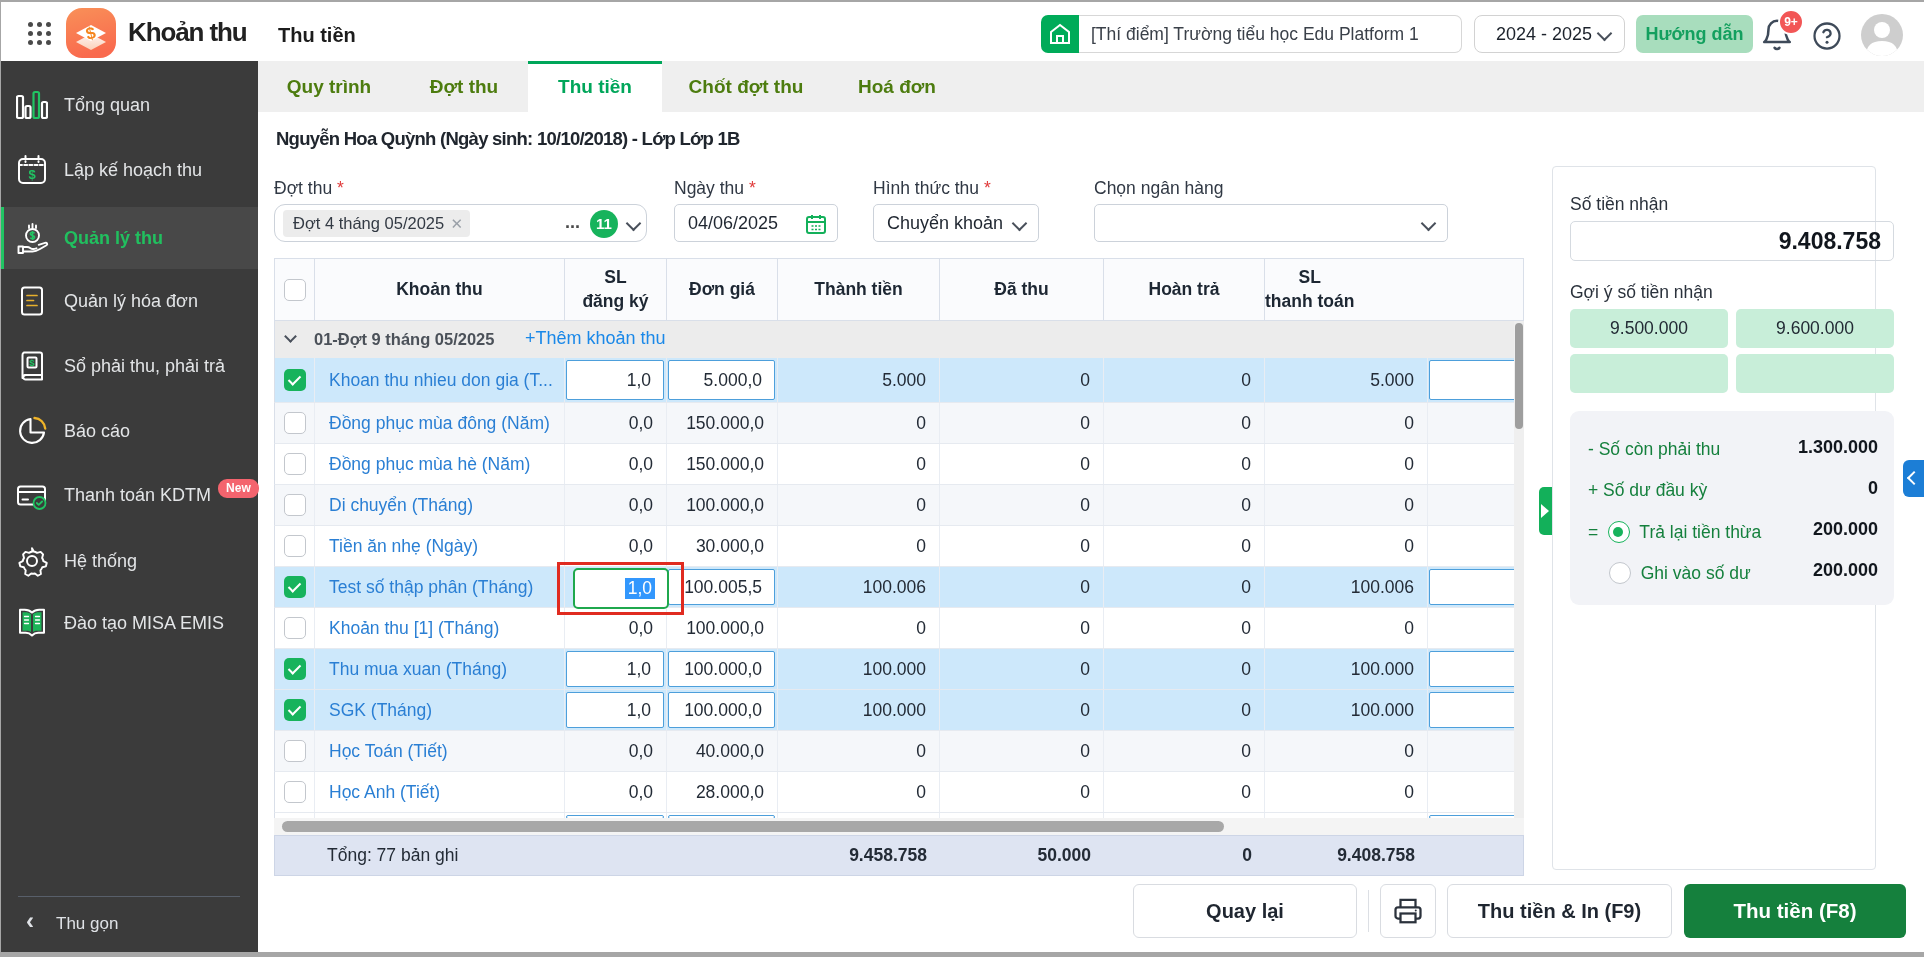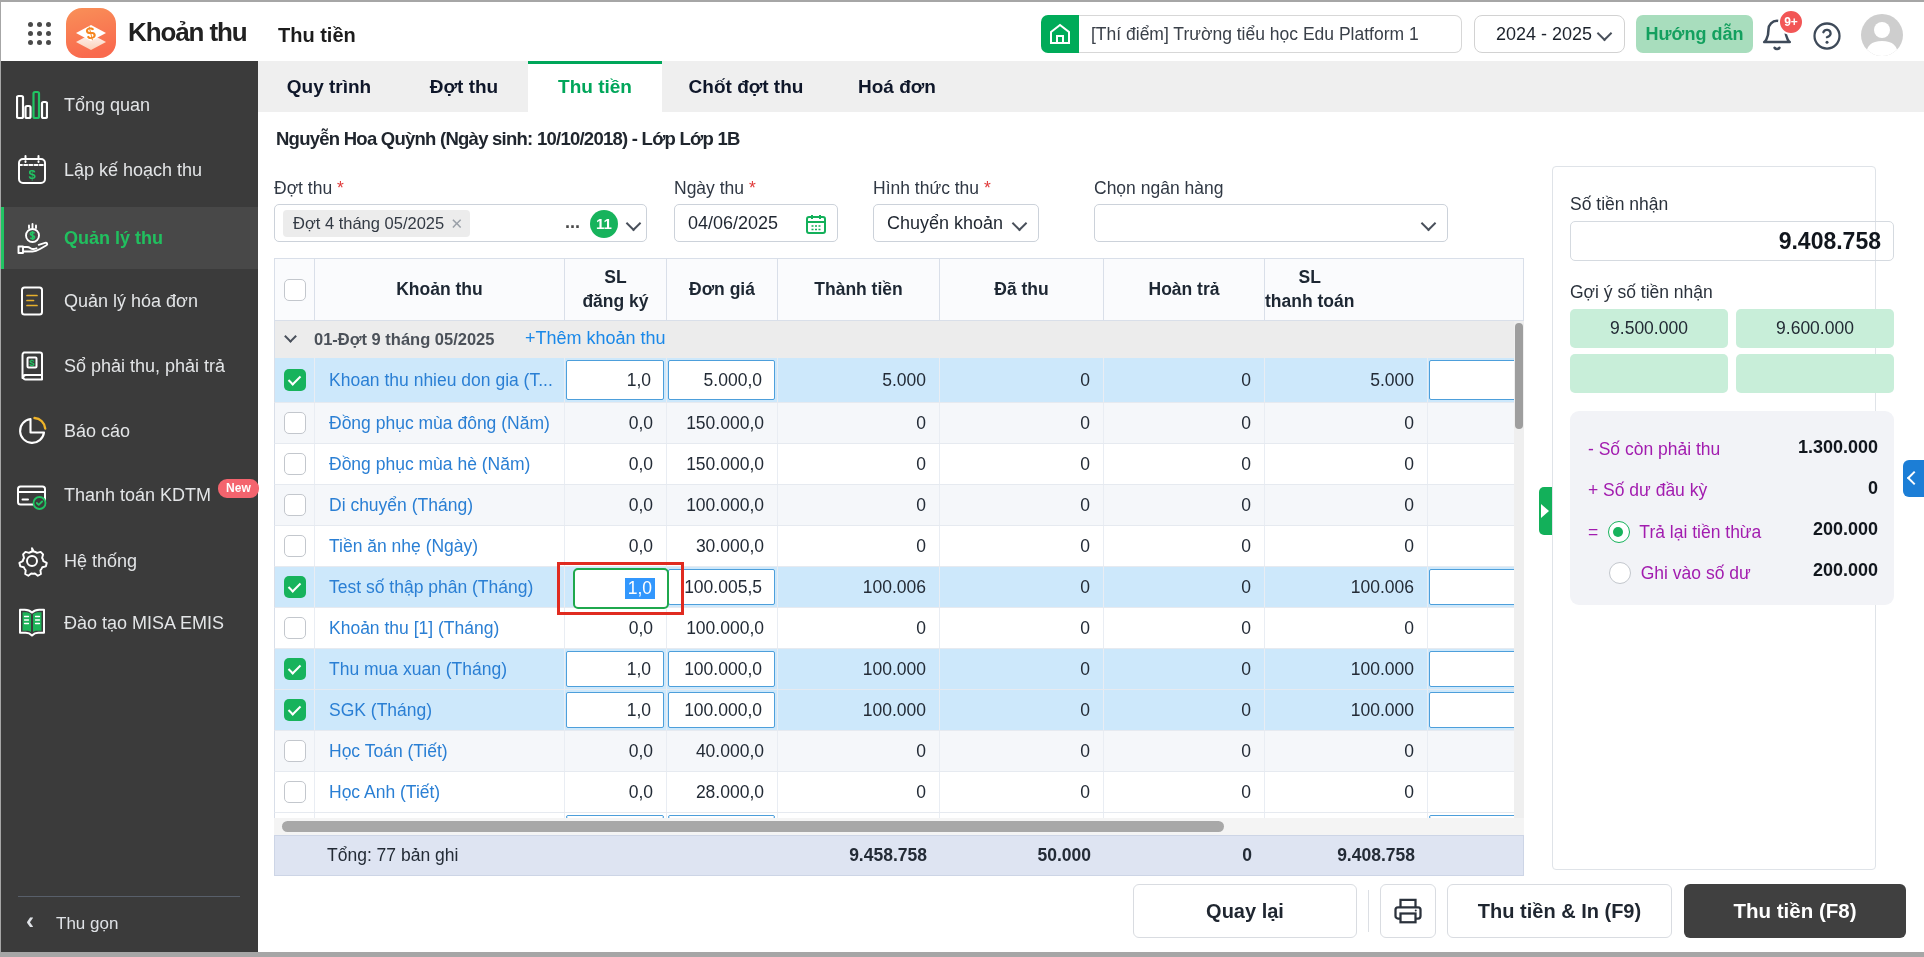--- a/index.html
+++ b/index.html
@@ -33,21 +33,21 @@
 .sitem.active .ic { left:12px; }
 .sitem.active .txt { left:60px; color:#21c05f; font-weight:bold; }
 #newbadge { display:inline-block; position:relative; top:-9px; margin-left:7px; background:#f4646e; color:#fff; font-size:12px; font-weight:bold; border-radius:9px; padding:2px 8px 3px; }
 #collapse { position:absolute; left:0; top:835px; width:258px; }
 #collapse .line { position:absolute; left:18px; top:0; width:222px; height:1px; background:#585f6a; }
 #collapse .txt { position:absolute; left:56px; top:18px; font-size:17px; color:#dfe2e6; }
 #collapse .chev { position:absolute; left:26px; top:11px; color:#dfe2e6; font-size:24px; font-weight:bold; }
 
 
 #tabbar { position:absolute; left:258px; top:61px; width:1666px; height:51px; background:#efefef; }
-.tab { position:absolute; top:0; height:51px; line-height:51px; text-align:center; font-size:19px; font-weight:bold; color:#0f172a; }
+.tab { position:absolute; top:0; height:51px; line-height:51px; text-align:center; font-size:19px; font-weight:bold; color:#4d7c0f; }
 .tab.active { background:#fff; color:#00a65a; border-top:3px solid #00a65a; line-height:46px; }
 
 
 #student { position:absolute; left:276px; top:128px; font-size:18.5px; font-weight:bold; color:#20262e; letter-spacing:-0.75px; }
 .flabel { position:absolute; font-size:17.5px; color:#303844; }
 .flabel b { color:#e03b3b; font-weight:normal; }
 .finput { position:absolute; height:38px; border:1px solid #ccd2da; border-radius:5px; background:#fff; font-size:18px; color:#1f2630; }
 #tagdot4 { position:absolute; left:8px; top:5px; height:27px; background:#ececec; border-radius:4px; font-size:16.5px; color:#333a44; line-height:27px; padding:0 26px 0 10px; }
 #tagdot4 .x { position:absolute; right:7px; top:0; color:#9aa0a8; font-size:15px; }
 #seldots { position:absolute; left:290px; top:7px; font-size:18px; font-weight:bold; color:#4a4a4a; }
@@ -81,33 +81,33 @@
 #vscroll { position:absolute; left:1240px; top:63px; width:10px; height:497px; background:#efefef; }
 #vthumb { position:absolute; left:1px; top:2px; width:8px; height:106px; border-radius:4px; background:#9e9e9e; }
 
 
 #rpanel { position:absolute; left:1552px; top:166px; width:324px; height:704px; background:#fff; border:1px solid #dfe3e8; border-radius:4px; }
 #rpanel .lab { position:absolute; left:17px; font-size:17.5px; color:#2b323c; }
 #recvinput { position:absolute; left:17px; top:54px; width:324px; height:40px; border:1px solid #d5dae0; border-radius:5px; font-size:23px; font-weight:bold; color:#11161d; text-align:right; line-height:38px; padding-right:12px; }
 .gchip { position:absolute; width:158px; height:39px; background:#c8eed9; border-radius:5px; text-align:center; line-height:39px; font-size:17.5px; color:#222a34; }
 #graybox { position:absolute; left:17px; top:244px; width:324px; height:194px; background:#f2f3f7; border-radius:9px; }
 .sline { position:absolute; left:18px; right:16px; height:24px; }
-.sline .lt { position:absolute; left:0; font-size:17.5px; color:#a21caf; white-space:nowrap; }
+.sline .lt { position:absolute; left:0; font-size:17.5px; color:#15803d; white-space:nowrap; }
 .sline .rt { position:absolute; right:0; top:-2px; font-size:18px; font-weight:bold; color:#11161d; }
 .radio { display:inline-block; width:22px; height:22px; border-radius:50%; background:#fff; border:1.5px solid #c3c7cd; vertical-align:-5px; }
 .radio.on { border:1.5px solid #17b35c; position:relative; }
 .radio.on:after { content:""; position:absolute; left:4.5px; top:4.5px; width:10px; height:10px; border-radius:50%; background:#17b35c; }
 
 
 .fbtn { position:absolute; top:884px; height:54px; border:1px solid #d9dce1; border-radius:6px; background:#fff; text-align:center; font-size:20px; font-weight:bold; color:#1f2630; }
 #btnback { left:1133px; width:224px; line-height:52px; }
 #fdivider { position:absolute; left:1368px; top:890px; width:1px; height:42px; background:#dcdfe4; }
 #btnprint { left:1380px; width:56px; }
 #btnprintin { left:1447px; width:225px; line-height:52px; }
-#btngreen { position:absolute; left:1684px; top:884px; width:222px; height:54px; background:#404040; border-radius:6px; text-align:center; line-height:54px; font-size:20.5px; font-weight:bold; color:#fff; }
+#btngreen { position:absolute; left:1684px; top:884px; width:222px; height:54px; background:#15803d; border-radius:6px; text-align:center; line-height:54px; font-size:20.5px; font-weight:bold; color:#fff; }
 #bottomstrip { position:absolute; left:0; top:952px; width:1924px; height:5px; background:#a6a6a6; }
 
 
 #greentab { position:absolute; left:1539px; top:487px; width:13px; height:48px; background:#13b05a; border-radius:5px 0 0 5px; }
 #greentab:after { content:""; position:absolute; left:2px; top:17px; border-left:8px solid #fff; border-top:7px solid transparent; border-bottom:7px solid transparent; }
 #bluetab { position:absolute; left:1903px; top:460px; width:21px; height:37px; background:#1c7ed6; border-radius:6px 0 0 6px; }
 #bluetab:after { content:""; position:absolute; left:6px; top:13px; width:8px; height:8px; border-left:2.5px solid #fff; border-bottom:2.5px solid #fff; transform:rotate(45deg); }
 #focusinp { left:8px; right:-3px; top:1px; bottom:-2px; border:2px solid #1fa84d; border-radius:5px; z-index:3; }
 #selhl { background:#3297fd; color:#fff; padding:0 3px; }
 #thead .cell:last-child { justify-content:flex-start; overflow:hidden; }
@@ -269,21 +269,21 @@
   <div class="tab" style="left:6px; width:130px;">Quy trình</div>
   <div class="tab" style="left:141px; width:130px;">Đợt thu</div>
   <div class="tab active" style="left:270px; width:134px;">Thu tiền</div>
   <div class="tab" style="left:413px; width:150px;">Chốt đợt thu</div>
   <div class="tab" style="left:579px; width:120px;">Hoá đơn</div>
 </div>
 
 <div id="student">Nguyễn Hoa Quỳnh (Ngày sinh: 10/10/2018) - Lớp Lớp 1B</div>
 
 <div class="flabel" style="left:274px; top:178px;">Đợt thu <b>*</b></div>
-<div class="finput" style="left:274px; top:204px; width:373px;">
+<div class="finput" style="left:274px; top:204px; width:373px;border-radius:11px;">
   <div id="tagdot4">Đợt 4 tháng 05/2025<span class="x">✕</span></div>
   <span id="seldots">...</span>
   <span id="selnum">11</span>
   <span class="chevmark" style="left:353px; top:13px;"></span>
 </div>
 <div class="flabel" style="left:674px; top:178px;">Ngày thu <b>*</b></div>
 <div class="finput" style="left:674px; top:204px; width:164px; line-height:36px; padding-left:13px;">04/06/2025
   <svg width="24" height="24" viewBox="0 0 24 24" fill="none" stroke="#13b05a" stroke-width="2" style="position:absolute; right:9px; top:7px;">
     <rect x="3" y="5" width="18" height="16" rx="2"></rect>
       <path d="M3 10h18M8 3v4M16 3v4"></path>

